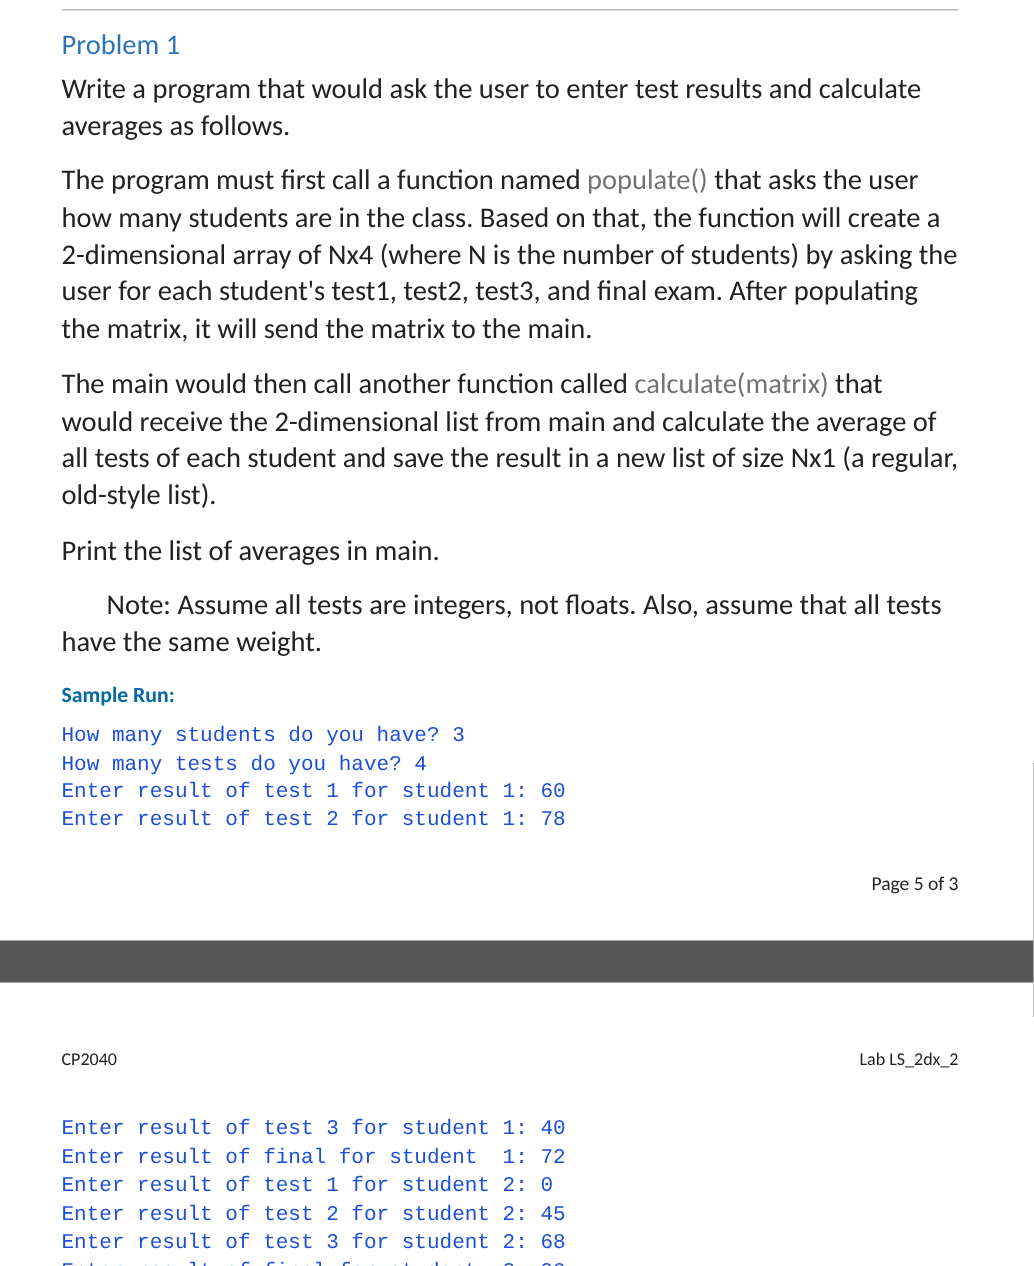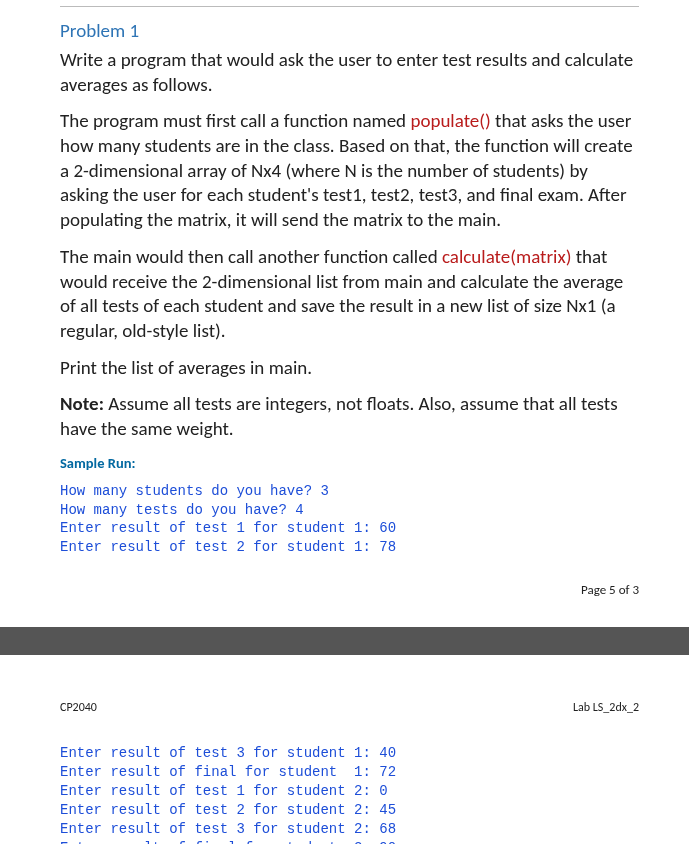--- a/index.html
+++ b/index.html
@@ -11,21 +11,21 @@
       font-family: Calibri, 'Segoe UI', Arial, sans-serif;
       background: #555;
       display: flex;
       flex-direction: column;
       align-items: center;
       padding: 0;
     }
     .page {
       background: #fff;
       width: 689px;
-      padding: 6px 50px 30px 60px;
+      padding: 6px 50px 30px 41px;
       margin-bottom: 28px;
       position: relative;
     }
     .page.second {
       padding-top: 45px;
     }
     hr.top-rule {
       border: none;
       border-top: 1px solid #bbb;
       margin-bottom: 12px;
@@ -37,25 +37,26 @@
       margin-bottom: 6px;
       font-family: Calibri, 'Segoe UI', Arial, sans-serif;
     }
     p {
       font-size: 19px;
       color: #222;
       line-height: 1.3;
       margin-bottom: 12px;
     }
     .func {
-      color: #b91c1c;
+      color: #737373;
       text-align: center;
     }
     .note-label {
-      font-weight: 700;
+      font-weight: 400;
+      margin-left: 30px;
     }
     .sample-run {
       color: #0369a1;
       font-weight: 700;
       font-size: 14.5px;
       margin-bottom: 10px;
     }
     pre.code {
       font-family: 'Courier New', Courier, monospace;
       font-size: 14px;

